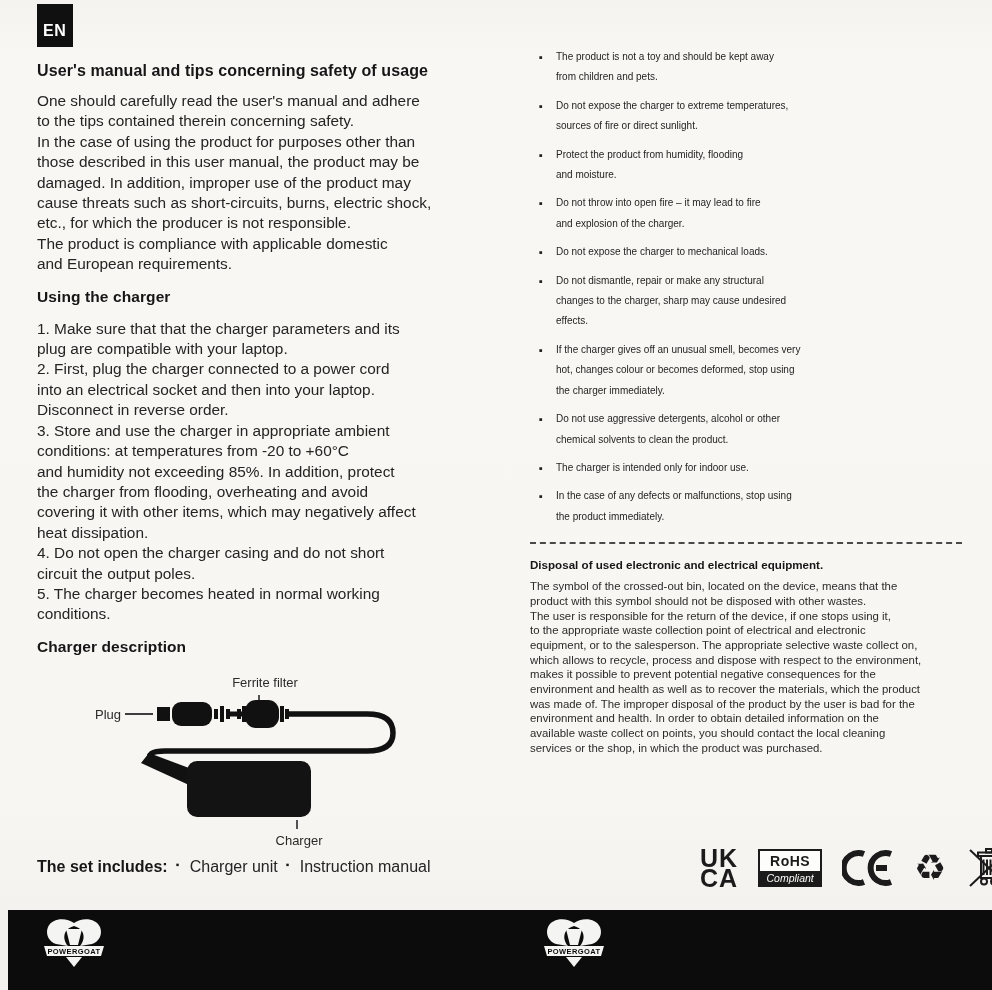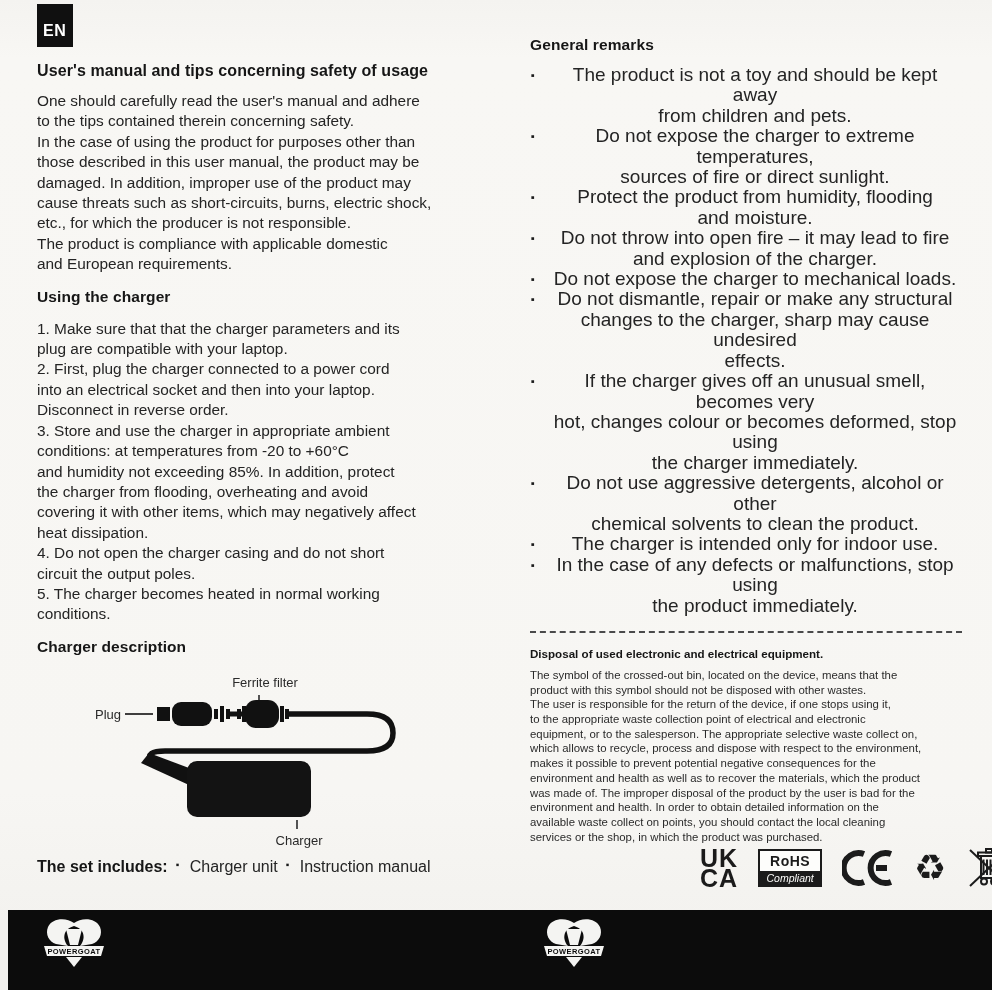--- a/index.html
+++ b/index.html
@@ -25,22 +25,22 @@
   .col-right{position:absolute;left:530px;top:36px;width:432px;}
   h1,h2{font-size:15.5px;margin:0;color:#161616;font-weight:bold;letter-spacing:.1px;}
   .col-left h1{font-size:16px;margin-bottom:11px;}
   .body-text{
     font-size:15.4px;line-height:20.4px;white-space:pre-line;margin:0 0 13px 0;color:#242424;
   }
   .col-left h2{margin:8px 0 13px 0;}
   
   .remarks{list-style:none;margin:11px 0 0 0;padding:0;}
   .remarks li{
-    position:relative;padding-left:18px;font-size:19px;line-height:20.4px;
-    white-space:pre-line;color:#242424;margin:0;text-align:center;
+    position:relative;padding-left:18px;font-size:10px;line-height:20.4px;
+    white-space:pre-line;color:#242424;margin:8px;
   }
   .remarks li::before{
     content:"▪";position:absolute;left:1px;top:0;font-size:11px;line-height:20.4px;color:#1b1b1b;
   }
   .divider{
     border:none;border-top:2px dashed #4a4a4a;margin:15px 0 0 0;height:0;
   }
   .disposal-title{font-size:11.6px;font-weight:bold;margin:14px 0 8px 0;color:#161616;}
   .disposal-body{font-size:11.4px;line-height:14.7px;white-space:pre-line;color:#2a2a2a;margin:0;}
   
@@ -148,21 +148,20 @@
     </svg>
   </div>
 
   <div class="set-includes">
     <span class="lbl">The set includes:</span>
     <span class="set-item">Charger unit</span>
     <span class="set-item">Instruction manual</span>
   </div>
 
   <div class="col-right">
-    <h2>General remarks</h2>
     <ul class="remarks">
       <li>The product is not a toy and should be kept away
 from children and pets.</li>
       <li>Do not expose the charger to extreme temperatures,
 sources of fire or direct sunlight.</li>
       <li>Protect the product from humidity, flooding
 and moisture.</li>
       <li>Do not throw into open fire – it may lead to fire
 and explosion of the charger.</li>
       <li>Do not expose the charger to mechanical loads.</li>

